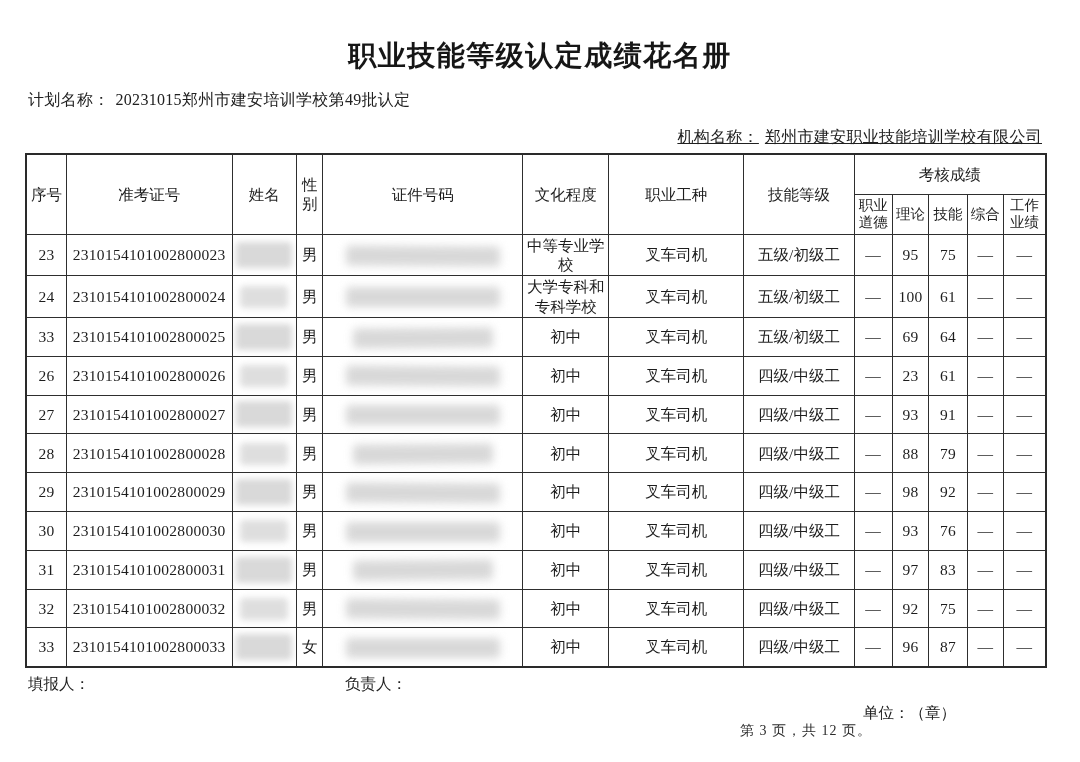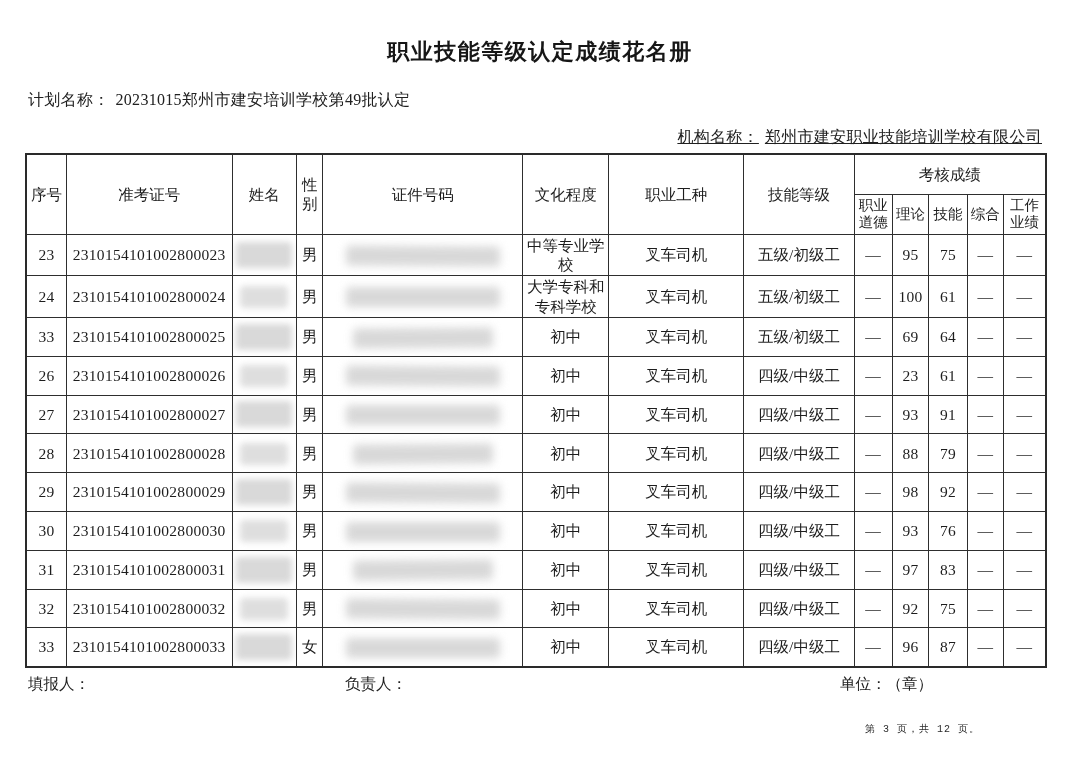--- a/index.html
+++ b/index.html
@@ -2,21 +2,21 @@
 <html><head>
 <meta charset="utf-8">
 <style>
   * { margin:0; padding:0; box-sizing:border-box; }
   html,body { width:1080px; height:762px; background:#ffffff; }
   body { font-family:"Liberation Serif","DejaVu Serif",serif; color:#1d1d1d; }
   .page { position:relative; width:1080px; height:762px; background:#ffffff; overflow:hidden; }
 
   .title {
     position:absolute; top:37px; left:0; width:100%;
-    text-align:center; font-size:22px; font-weight:bold; letter-spacing:1.5px;
+    text-align:center; font-size:28px; font-weight:bold; letter-spacing:1.5px;
     color:#161616;
   }
 
   .meta-line { position:absolute; font-size:16px; letter-spacing:.3px; white-space:nowrap; color:#202020; }
   .meta-plan-name { left:28px; top:90px; }
   .meta-report-date { right:36px; top:90px; }
   .meta-plan-no { left:28px; top:127px; }
   .meta-org { right:38px; top:127px;text-decoration:underline; }
   .meta-line .val { margin-left:6px; }
 
@@ -40,27 +40,26 @@
   .blur { display:inline-block; vertical-align:middle; border-radius:4px; }
   .name-blur { width:56px; height:26px; background:#c9c9c9; filter:blur(3px); opacity:.7; }
   .id-blur { width:154px; height:20px; background:#cfcfcf; filter:blur(4px); opacity:.8; }
   .roster tbody tr:nth-child(2n) .name-blur { width:48px; height:22px; opacity:.6; }
   .roster tbody tr:nth-child(3n) .id-blur { width:140px; transform:rotate(-.5deg); }
   .roster tbody tr:nth-child(3n+1) .id-blur { transform:rotate(.4deg); }
 
   .footer-label { position:absolute; top:674px; font-size:15.5px; white-space:nowrap; color:#202020;font-family:Liberation Serif, serif; }
   .footer-filler { left:28px; }
   .footer-manager { left:345px; }
-  .footer-unit { left:840px; }
+  .footer-unit { left:863px;margin-top:29px; }
 
   .page-info {
     position:absolute; left:740px; top:722px; width:240px;
-    text-align:right; font-size:10px; letter-spacing:1px; color:#2a2a2a;
+    text-align:left; font-size:14px; letter-spacing:1px; color:#2a2a2a;
     white-space:nowrap;
-    font-family:Liberation Mono, monospace;
   }
 </style>
 </head>
 <body>
 
 <div class="page">
 
   <div class="title">职业技能等级认定成绩花名册</div>
 
   <div class="meta-line meta-plan-name"><span>计划名称：</span><span class="val">20231015郑州市建安培训学校第49批认定</span></div>

